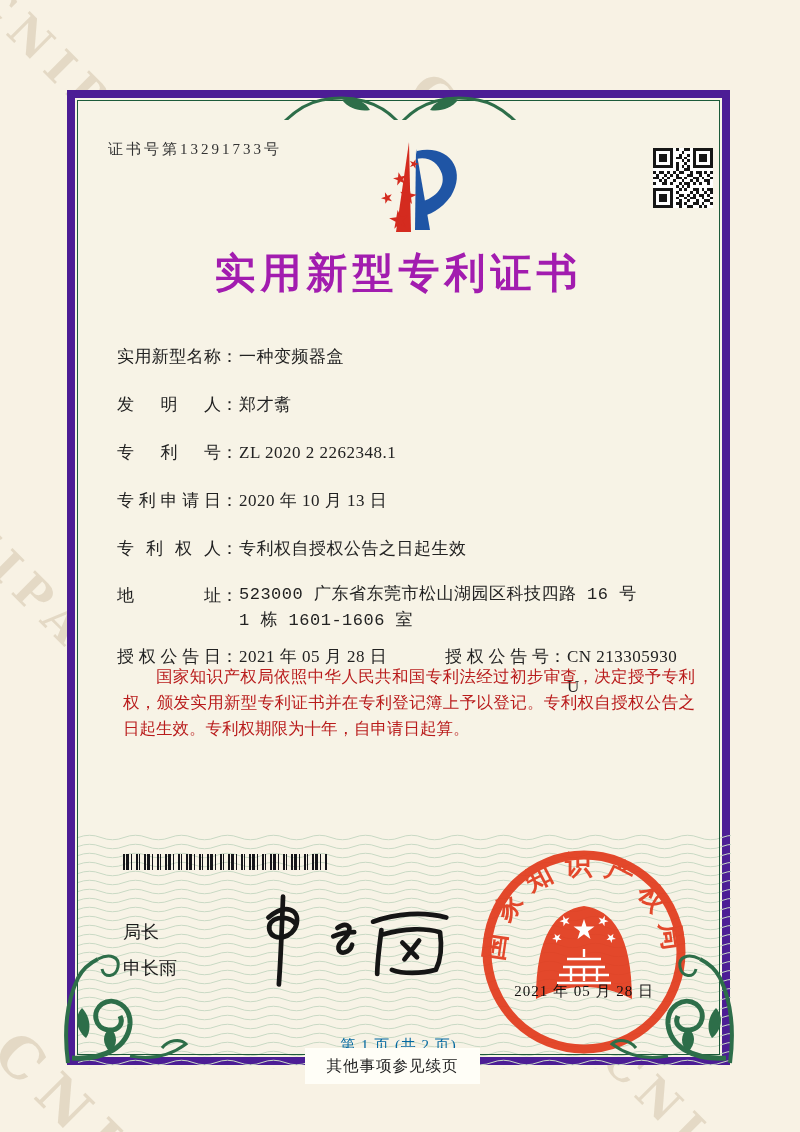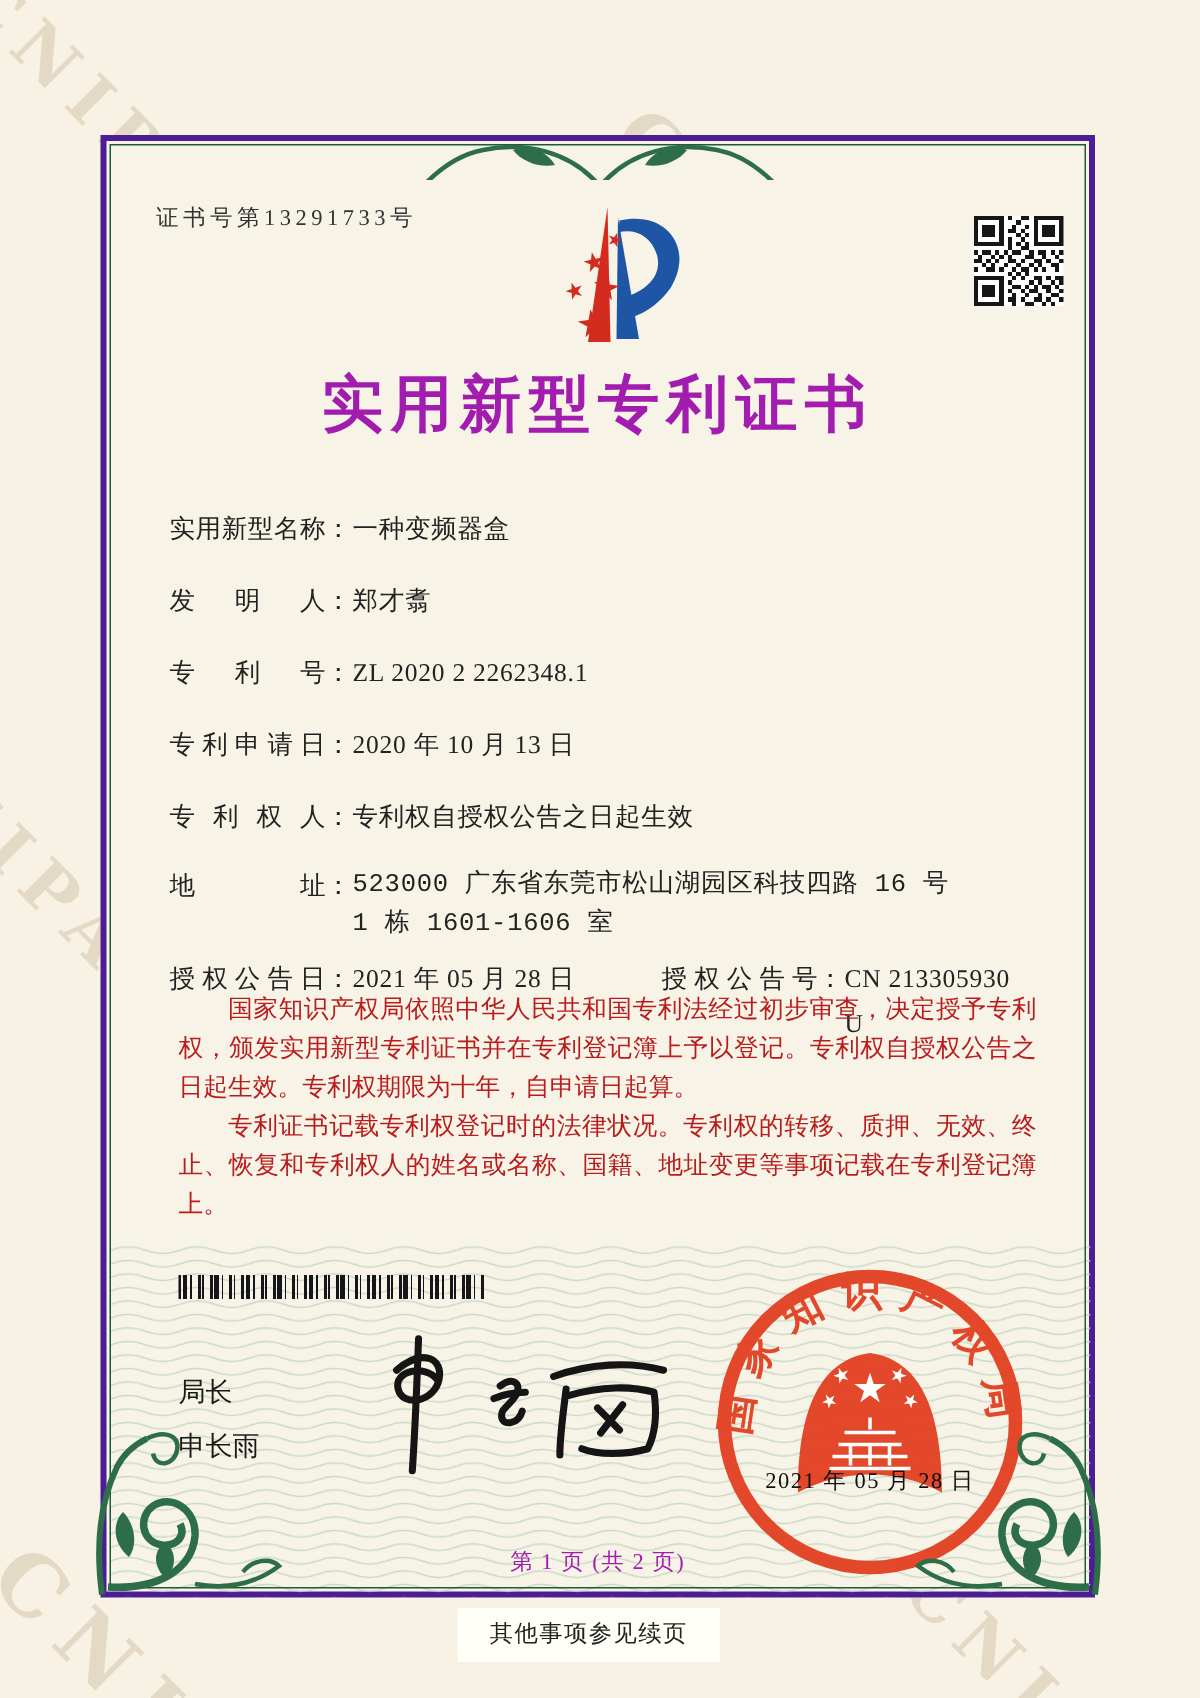--- a/index.html
+++ b/index.html
@@ -13,21 +13,21 @@
   .wm {
     position:absolute; font-family:"DejaVu Serif",serif; font-weight:bold;
     color:rgba(176,154,118,0.28); letter-spacing:10px; font-size:46px;
     transform:rotate(45deg); transform-origin:left top; white-space:nowrap;
     pointer-events:none; z-index:1;
   }
   .wm-big { font-size:56px; letter-spacing:14px; }
   
   .cert {
     position:absolute; left:67px; top:90px; width:663px; height:975px;
-    background:#f7f3e6; border:4px solid #4c1d95; z-index:2;
+    background:#f7f3e6; border:8px solid #4c1d95; z-index:2;
   }
   .cert-inner-line {
     position:absolute; inset:2px; border:1px solid #1c5a3a; pointer-events:none;
   }
   .wave-band { position:absolute; left:3px; top:735px; width:653px; height:236px; z-index:0; }
   
   .cert-no {
     position:absolute; left:33px; top:42px; font-size:15px; letter-spacing:3px;
     color:#333; z-index:3;
   }
@@ -74,24 +74,24 @@
   .sig-svg { position:absolute; left:162px; top:792px; z-index:3; }
   
   .seal { position:absolute; left:403px; top:748px; width:212px; height:212px; z-index:3; }
   .seal-date {
     position:absolute; left:413px; top:884px; width:192px; text-align:center;
     font-size:15px; letter-spacing:1px; color:#111; z-index:4;
   }
   
   .page-num {
     position:absolute; left:0; top:938px; width:100%; text-align:center;
-    font-size:15px; letter-spacing:1px; color:#a21caf; z-index:3;
+    font-size:15px; letter-spacing:1px; color:#0369a1; z-index:3;
   }
   .continuation {
-    position:absolute; left:305px; top:1072px; width:175px; height:36px;
+    position:absolute; left:305px; top:1048px; width:175px; height:36px;
     background:#fffef7; text-align:center; line-height:36px; font-size:15.5px;
     letter-spacing:1px; color:#222; z-index:3;
   }
   .orn { position:absolute; z-index:4; pointer-events:none; }
   svg text { user-select:none; }
 </style>
 </head>
 <body>
 
 <svg width="0" height="0" style="position:absolute" aria-hidden="true">
@@ -213,21 +213,20 @@
         <span class="grant-right">
           <span class="flabel">授权公告号</span>
             <span class="fcolon">：</span>
             <span class="fvalue">CN 213305930 U</span>
         </span>
       </div>
     </div>
 
     <div class="body-text">
       <p>国家知识产权局依照中华人民共和国专利法经过初步审查，决定授予专利权，颁发实用新型专利证书并在专利登记簿上予以登记。专利权自授权公告之日起生效。专利权期限为十年，自申请日起算。</p>
-      <p>专利证书记载专利权登记时的法律状况。专利权的转移、质押、无效、终止、恢复和专利权人的姓名或名称、国籍、地址变更等事项记载在专利登记簿上。</p>
     </div>
 
     <div class="barcode"></div>
 
     <div class="sig-titles">
       <div>局长</div>
       <div>申长雨</div>
     </div>
     <svg class="sig-svg" width="225" height="100" viewBox="0 0 215 95">
       <g fill="none" stroke="#151515" stroke-width="4.5" stroke-linecap="round" stroke-linejoin="round">

